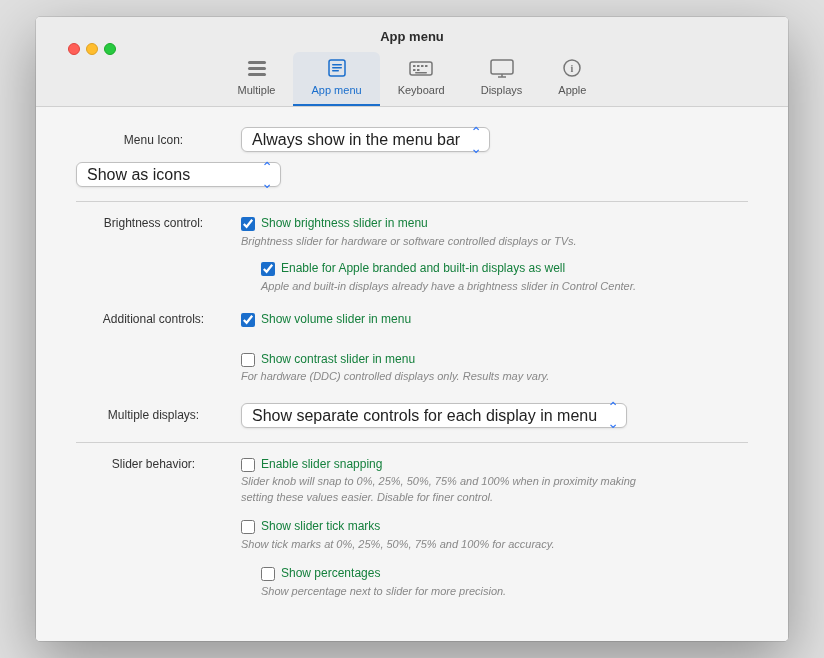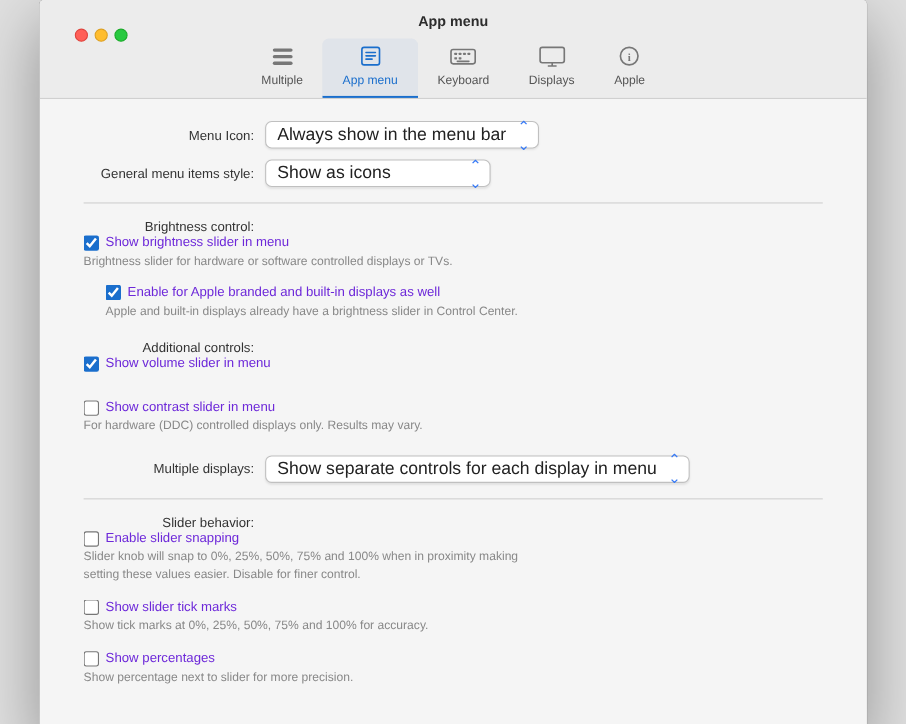--- a/index.html
+++ b/index.html
@@ -102,21 +102,21 @@
       background: #f5f5f5;
     }
 
     .form-row {
       display: flex;
       align-items: center;
       margin-bottom: 10px;
     }
 
     .form-label {
-      text-align: right;
+      text-align: center;
       width: 165px;
       min-width: 165px;
       font-size: 12px;
       color: #333;
       padding-right: 10px;
     }
 
     .select-wrapper {
       position: relative;
       display: inline-block;
@@ -163,25 +163,26 @@
       margin-bottom: 2px;
     }
 
     .subtext {
       font-size: 11px;
       color: #888;
       margin-bottom: 8px;
       margin-left: 0;
       line-height: 1.4;
       max-width: 430px;
+      font-style: italic;
     }
 
     .checkbox-label {
       font-size: 12px;
-      color: #6d28d9;
+      color: #15803d;
       line-height: 1.3;
     }
 
     input[type="checkbox"] {
       width: 14px;
       height: 14px;
       margin-top: 1px;
       accent-color: #1a6ecc;
       cursor: pointer;
       flex-shrink: 0;
@@ -192,21 +193,20 @@
       margin-top: 4px;
     }
 
     .form-group-right {
       display: flex;
       flex-direction: column;
     }
 
     .row-align-top {
       align-items: flex-start;
-      flex-direction: column;
     }
   </style>
 </head>
 <body>
 
 <div class="window">
   <div class="titlebar">
     <div class="window-title-row">
       <div class="traffic-lights">
         <div class="traffic-light tl-close"></div>
@@ -288,21 +288,20 @@
         <select class="select-ctrl">
           <option>Always show in the menu bar</option>
           <option>Only show when active</option>
           <option>Never show</option>
         </select>
         <span class="select-arrow">⌃<br>⌄</span>
       </div>
     </div>
 
     <div class="form-row">
-      <span class="form-label">General menu items style:</span>
       <div class="select-wrapper">
         <select class="select-ctrl">
           <option>Show as icons</option>
           <option>Show as text</option>
           <option>Show as icons and text</option>
         </select>
         <span class="select-arrow">⌃<br>⌄</span>
       </div>
     </div>
 
@@ -368,21 +367,21 @@
         <div class="subtext">Slider knob will snap to 0%, 25%, 50%, 75% and 100% when in proximity making setting these values easier. Disable for finer control.</div>
 
         <div style="margin-top:6px;">
           <div class="checkbox-row">
             <input type="checkbox" id="tickmarks-cb" style="">
             <label for="tickmarks-cb" class="checkbox-label">Show slider tick marks</label>
           </div>
           <div class="subtext">Show tick marks at 0%, 25%, 50%, 75% and 100% for accuracy.</div>
         </div>
 
-        <div style="margin-top:6px;">
+        <div style="margin-top:6px;margin-left:20px;">
           <div class="checkbox-row">
             <input type="checkbox" id="percentages-cb" style="">
             <label for="percentages-cb" class="checkbox-label">Show percentages</label>
           </div>
           <div class="subtext">Show percentage next to slider for more precision.</div>
         </div>
 
       </div>
     </div>
 

